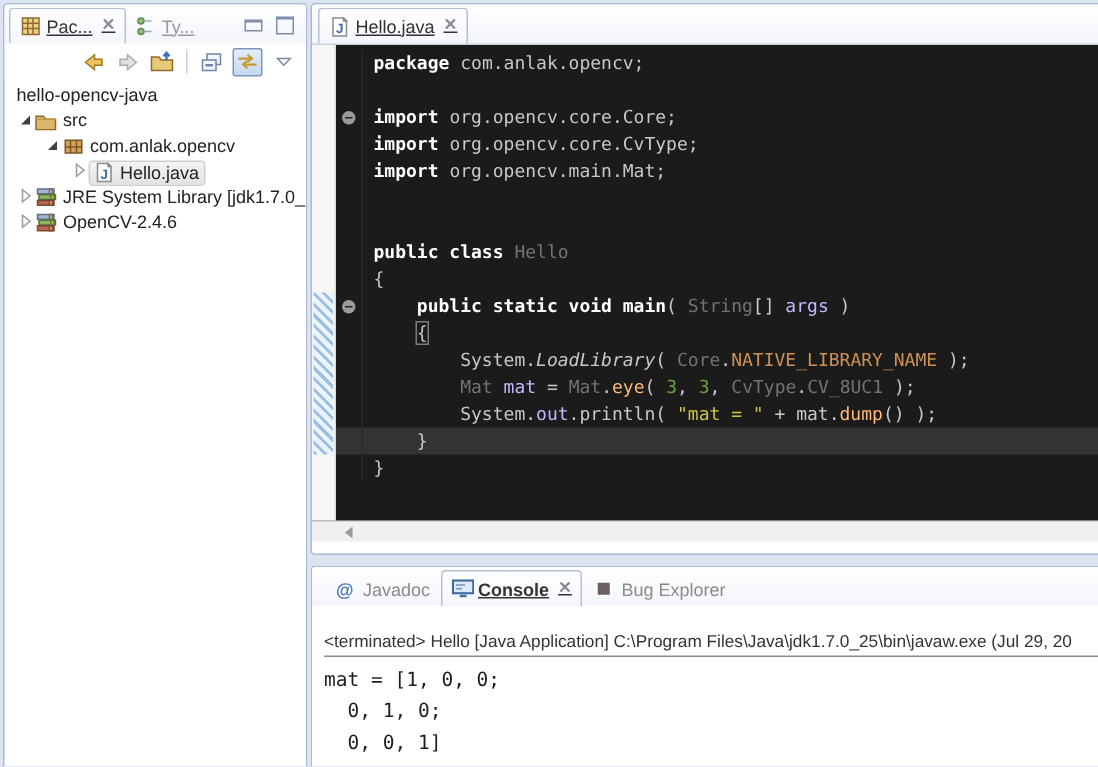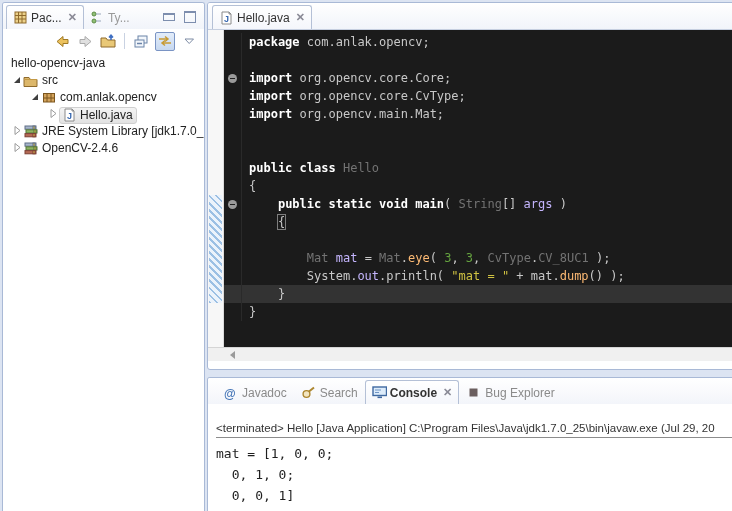--- a/index.html
+++ b/index.html
@@ -1,20 +1,20 @@
 <!DOCTYPE html>
 <html><head>
 <meta charset="utf-8">
 <style>
   html,body{margin:0;padding:0;background:#c9d4ea;font-family:"Liberation Sans",sans-serif;}
   .screen{position:relative;width:732px;height:511px;background:#dce4f2;overflow:hidden;}
 
   
   .tabbar{display:flex;align-items:flex-end;height:26px;background:linear-gradient(#ffffff,#f1f4fa);}
-  .tab{display:flex;align-items:center;height:23px;padding:0 6px;font-size:12px;color:#333;}
+  .tab{display:flex;align-items:center;height:23px;padding:0 6px;font-size:12px;color:#333;text-decoration:underline;}
   .tab.active{background:linear-gradient(#ffffff,#f4f6fb);border:1px solid #b4c0d6;border-bottom:none;
               border-radius:3px 3px 0 0;}
   .tab.inactive{color:#999;}
   .tab .lbl{margin:0 3px;white-space:nowrap;}
   .closex{font-size:11px;font-weight:bold;color:#8a8a96;margin-left:3px;line-height:1;}
   .icn{display:inline-flex;width:15px;height:14px;align-items:center;justify-content:center;flex:none;}
 
   
   .sidebar{position:absolute;left:2px;top:2px;width:201px;height:509px;background:#fff;
            border:1px solid #a9b9d6;border-bottom:none;border-radius:3px 3px 0 0;overflow:hidden;}
@@ -303,20 +303,21 @@
               <span class="fold-minus"></span>
             </span>
             <span class="line-text"><span class="tok-d">    </span><span class="tok-k">public static void main</span><span class="tok-d">( </span><span class="tok-t">String</span><span class="tok-d">[] </span><span class="tok-v">args</span><span class="tok-d"> )</span></span>
           </div>
           <div class="code-line">
             <span class="fold-cell"></span>
             <span class="line-text"><span class="tok-d">    </span><span class="tok-bx">{</span></span>
           </div>
           <div class="code-line">
             <span class="fold-cell"></span>
+            <span class="line-text"><span class="tok-d">        System.</span><span class="tok-i">LoadLibrary</span><span class="tok-d">( </span><span class="tok-t">Core</span><span class="tok-d">.</span><span class="tok-c">NATIVE_LIBRARY_NAME</span><span class="tok-d"> );</span></span>
           </div>
           <div class="code-line">
             <span class="fold-cell"></span>
             <span class="line-text"><span class="tok-d">        </span><span class="tok-t">Mat</span><span class="tok-d"> </span><span class="tok-v">mat</span><span class="tok-d"> = </span><span class="tok-t">Mat</span><span class="tok-d">.</span><span class="tok-m">eye</span><span class="tok-d">( </span><span class="tok-n">3</span><span class="tok-d">, </span><span class="tok-n">3</span><span class="tok-d">, </span><span class="tok-t">CvType</span><span class="tok-d">.</span><span class="tok-t">CV_8UC1</span><span class="tok-d"> );</span></span>
           </div>
           <div class="code-line">
             <span class="fold-cell"></span>
             <span class="line-text"><span class="tok-d">        System.</span><span class="tok-v">out</span><span class="tok-d">.println( </span><span class="tok-s">"mat = "</span><span class="tok-d"> + mat.</span><span class="tok-m">dump</span><span class="tok-d">() );</span></span>
           </div>
           <div class="code-line hl">
@@ -336,29 +337,20 @@
 
   <section class="bottom-panel">
     <div class="bot-tabbar" id="bottabs">
         <div class="flat-tab">
           <span class="icn">
             <svg width="15" height="14">
               <text x="1" y="11.5" font-size="12" font-weight="bold" fill="#4878b8" font-family="Liberation Sans, sans-serif">@</text>
             </svg>
           </span>
           <span class="lbl">Javadoc</span>
-        </div>
-        <div class="flat-tab">
-          <span class="icn">
-            <svg width="15" height="13">
-              <circle cx="5.5" cy="8" r="3.4" fill="#f3e6c0" stroke="#ad8730" stroke-width="1.4"></circle>
-              <line x1="8" y1="5.5" x2="13" y2="1.5" stroke="#ad8730" stroke-width="2"></line>
-            </svg>
-          </span>
-          <span class="lbl">Search</span>
         </div>
         <div class="tab active">
           <span class="icn">
             <svg width="16" height="13">
               <rect x="1" y="1" width="13.5" height="8.5" fill="#dcebfa" stroke="#3f68a0" stroke-width="1.4"></rect>
               <line x1="3" y1="4" x2="9" y2="4" stroke="#6f94c4"></line>
               <line x1="3" y1="6.5" x2="7" y2="6.5" stroke="#6f94c4"></line>
               <rect x="5.5" y="10.5" width="4.5" height="1.6" fill="#3f68a0"></rect>
             </svg>
           </span>

